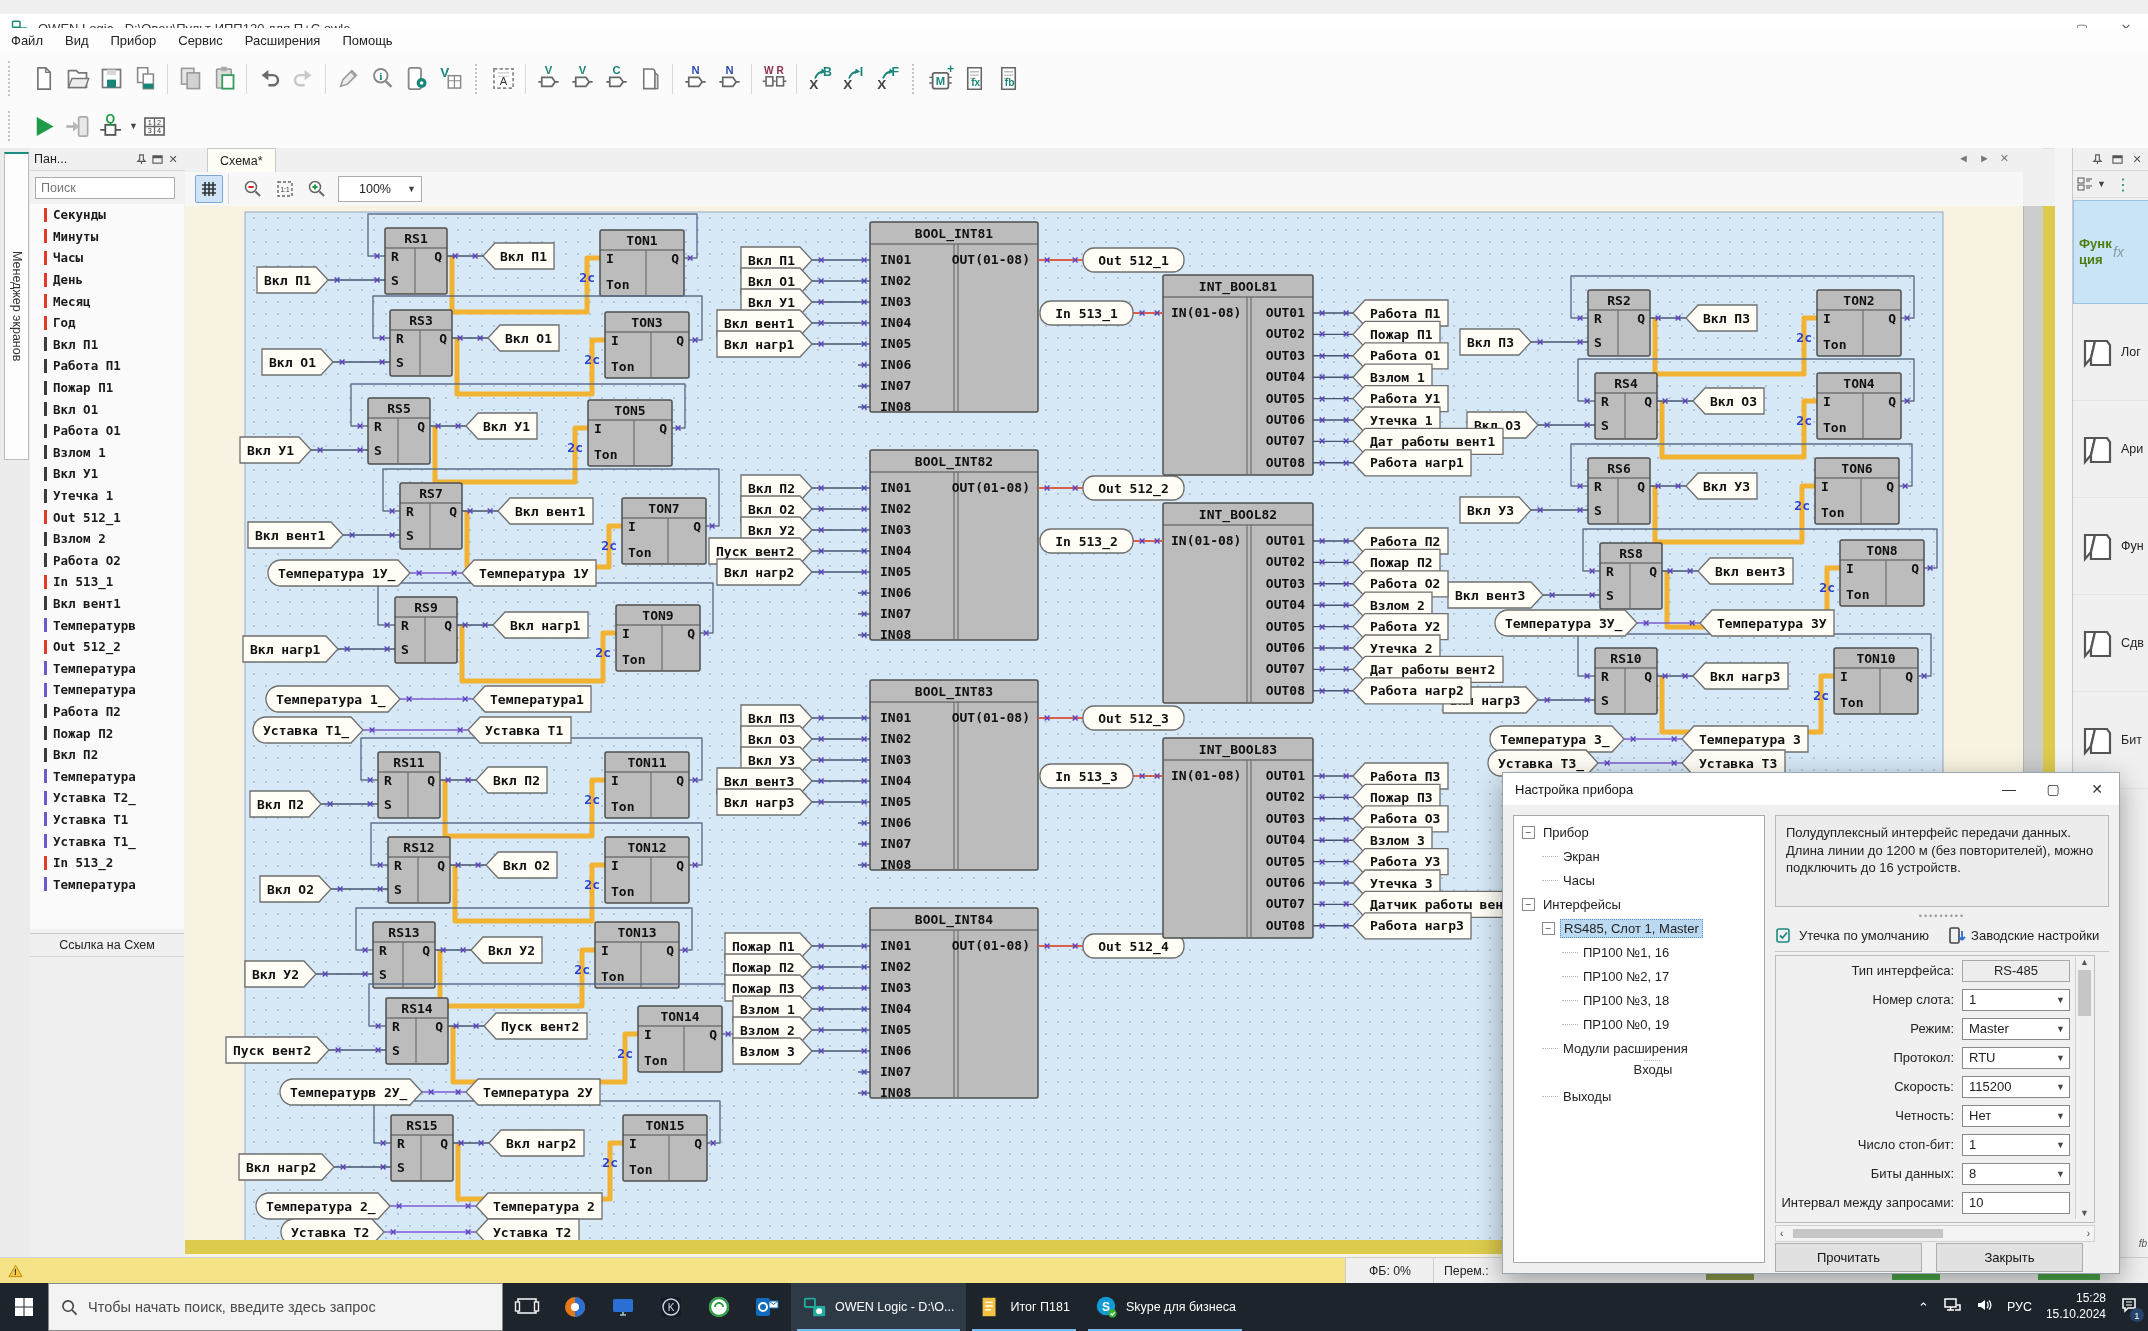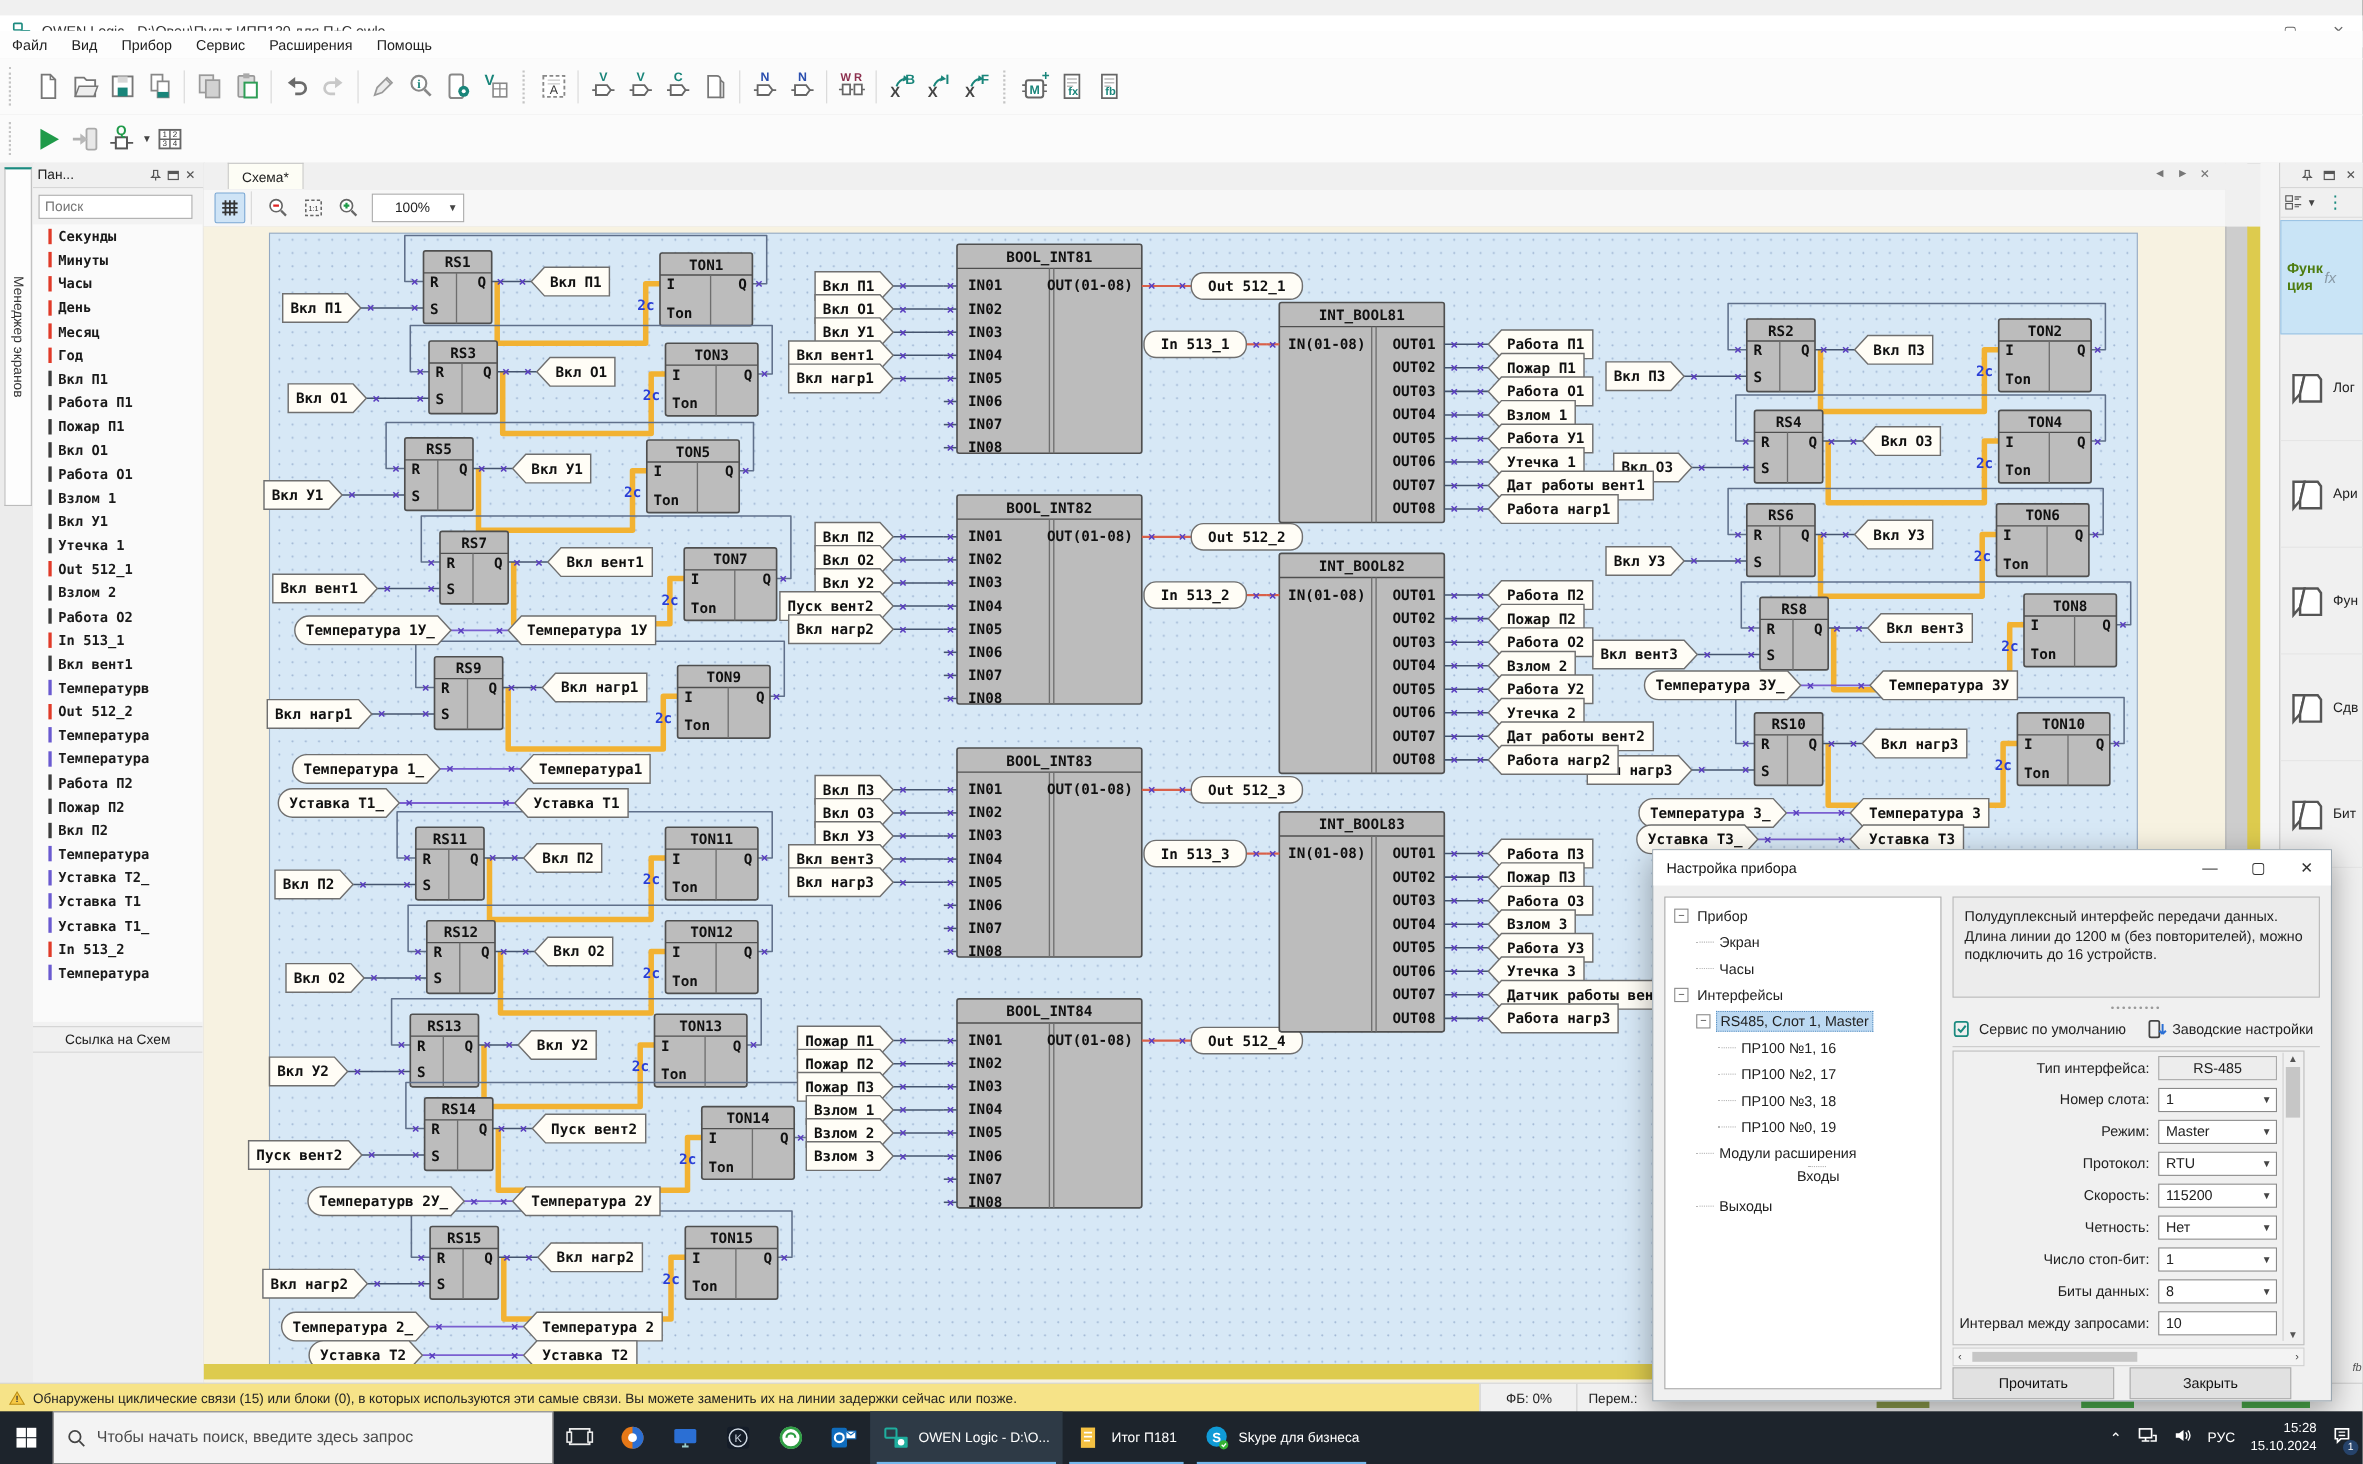--- a/index.html
+++ b/index.html
@@ -1624,21 +1624,21 @@
         </div>
       </div>
     <div id="dlg-info">Полудуплексный интерфейс передачи данных. Длина линии до 1200 м (без повторителей), можно подключить до 16 устройств.</div>
     <div id="dlg-split">•••••••••</div>
     <div id="dlg-actions">
         <div class="dact">
           <svg width="19" height="19" viewBox="0 0 19 19">
             <rect x="2" y="3" width="12" height="13" rx="2" fill="none" stroke="#1b8a7f" stroke-width="1.6"></rect>
             <path d="M5 9.5l2.5 2.5L12 6.5" fill="none" stroke="#1b8a7f" stroke-width="1.8"></path>
           </svg>
-          <span>Сервис по умолчанию</span>
+          <span>Утечка по умолчанию</span>
         </div>
         <div class="dact">
           <svg width="19" height="19" viewBox="0 0 19 19">
             <rect x="3" y="2" width="9" height="15" rx="1.5" fill="none" stroke="#444" stroke-width="1.6"></rect>
             <path d="M15 5v9m0 0l-3-3m3 3l3-3" fill="none" stroke="#2b6fd4" stroke-width="1.8"></path>
           </svg>
           <span>Заводские настройки</span>
         </div>
       </div>
     <div id="dlg-fields">
@@ -1720,21 +1720,20 @@
         <div class="winbtn">Закрыть</div>
       </div>
   </div>
 
   <div class="abs" id="statusbar">
     <div id="warnseg">
       <svg width="15" height="14" viewBox="0 0 16 14">
         <path d="M8 1l7 12H1z" fill="#f6c945" stroke="#b98a10"></path>
           <text x="8" y="11" font-size="9" font-weight="bold" text-anchor="middle" fill="#333">!</text>
       </svg>
-      <span>Обнаружены циклические связи (15) или блоки (0), в которых используются эти самые связи. Вы можете заменить их на линии задержки сейчас или позже.</span>
     </div>
     <div class="sseg" style="left:1345px;width:88px;">ФБ: 0%</div>
     <div class="sseg" style="left:1433px;width:640px;justify-content:flex-start;padding-left:10px;">Перем.:</div>
     <div class="gblock" style="left:1706px;width:48px;background:#8a9a4a;"></div>
     <div class="gblock" style="left:1892px;width:48px;background:#4aa84a;"></div>
     <div class="gblock" style="left:2038px;width:62px;background:#4aa84a;"></div>
   </div>
 
   <div class="abs" id="taskbar">
     <div id="tb-start">

